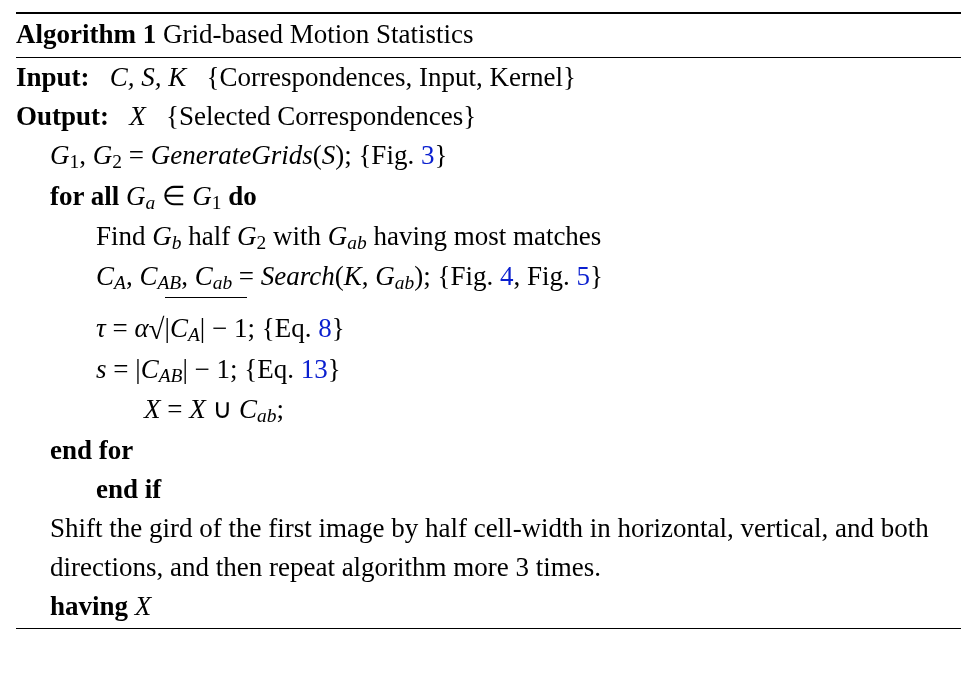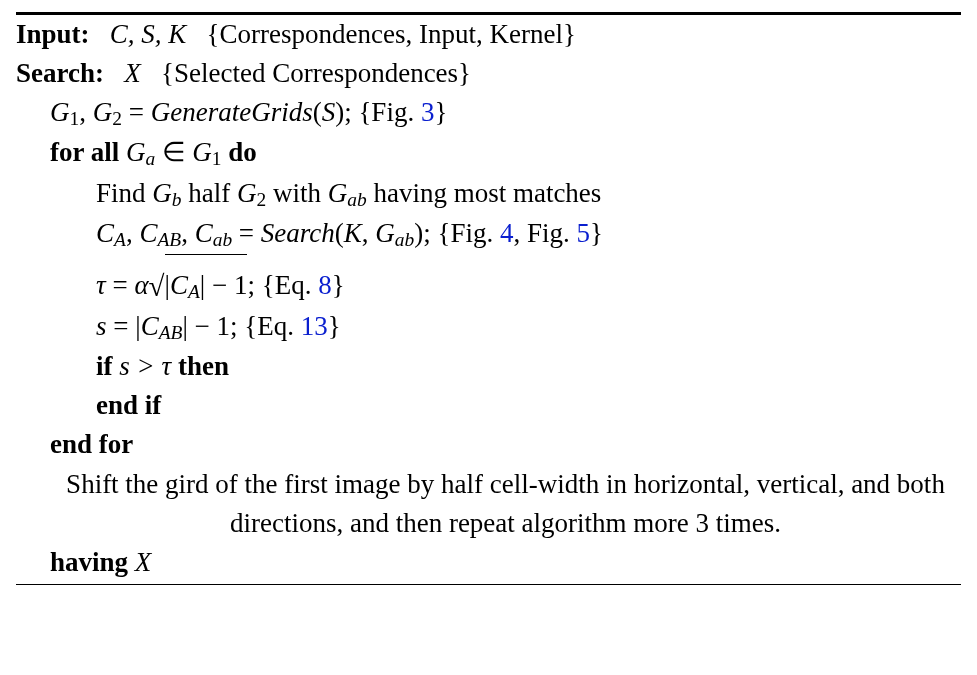--- a/index.html
+++ b/index.html
@@ -27,41 +27,45 @@
     .indent2 { padding-left: 80px; }
     .indent3 { padding-left: 128px; }
     .b { font-weight: bold; }
     .it { font-style: italic; }
     .cal { font-family: "URW Chancery L", "Apple Chancery", "Lucida Calligraphy", cursive; font-style: italic; }
     .link { color: #0a1fcf; }
     .sqrt-wrap { display: inline-block; position: relative; }
     .sqrt-sym { font-size: 29px; vertical-align: -2px; }
     .sqrt-bar { border-top: 1.2px solid #000; padding-top: 11px; display: inline-block; }
     .sub { font-size: 0.72em; vertical-align: -4px; }
-    .para { text-align: center; }
+    .para { text-align: left; }
   </style>
 </head>
 <body>
 
 <div class="algo-box">
   <div class="rule-top"></div>
 
+  <div class="header-line">
+    <span class="b">Algorithm 1</span>
+    <span>Grid-based Motion Statistics</span>
+  </div>
 
   <div class="rule-mid"></div>
 
   <div class="io-line">
     <span class="b">Input:</span>
     <span>&nbsp;</span>
     <span class="it">C, S, K</span>
     <span>&nbsp;</span>
     <span>{Correspondences, Input, Kernel}</span>
   </div>
 
   <div class="io-line">
-    <span class="b">Search:</span>
+    <span class="b">Output:</span>
     <span>&nbsp;</span>
     <span class="it">X</span>
     <span>&nbsp;</span>
     <span>{Selected Correspondences}</span>
   </div>
 
   <div class="body-line indent1">
     <span class="cal">G</span><span class="sub">1</span><span>, </span><span class="cal">G</span><span class="sub">2</span><span> = </span><span class="it">GenerateGrids</span><span>(</span><span class="it">S</span><span>);</span><span> {Fig. </span><span class="link">3</span><span>}</span>
   </div>
 
@@ -78,31 +82,31 @@
   </div>
 
   <div class="body-line indent2">
     <span class="it">τ</span><span> = </span><span class="it">α</span><span class="sqrt-wrap"><span class="sqrt-sym">√</span><span class="sqrt-bar"><span>|</span><span class="it">C</span><span class="sub it">A</span><span>| − 1</span></span></span><span>;</span><span> {Eq. </span><span class="link">8</span><span>}</span>
   </div>
 
   <div class="body-line indent2">
     <span class="it">s</span><span> = |</span><span class="it">C</span><span class="sub it">AB</span><span>| − 1;</span><span> {Eq. </span><span class="link">13</span><span>}</span>
   </div>
 
-  <div class="body-line indent2">
-    <span class="b">if </span><span class="it">s</span><span class="it"> &gt; </span><span class="it">τ</span><span class="b"> then</span>
-  </div>
 
-
-  <div class="body-line indent2">
-    <span class="b">end if</span>
+  <div class="body-line indent3">
+    <span class="it">X</span><span> = </span><span class="it">X</span><span> ∪ </span><span class="it">C</span><span class="sub it">ab</span><span>;</span>
   </div>
 
   <div class="body-line indent1">
     <span class="b">end for</span>
+  </div>
+
+  <div class="body-line indent2">
+    <span class="b">end if</span>
   </div>
 
   <div class="body-line indent1 para">
     <span>Shift the gird of the first image by half cell-width in horizontal, vertical, and both directions, and then repeat algorithm more 3 times.</span>
   </div>
 
   <div class="body-line indent1">
     <span class="b">having </span><span class="it">X</span>
   </div>
 

